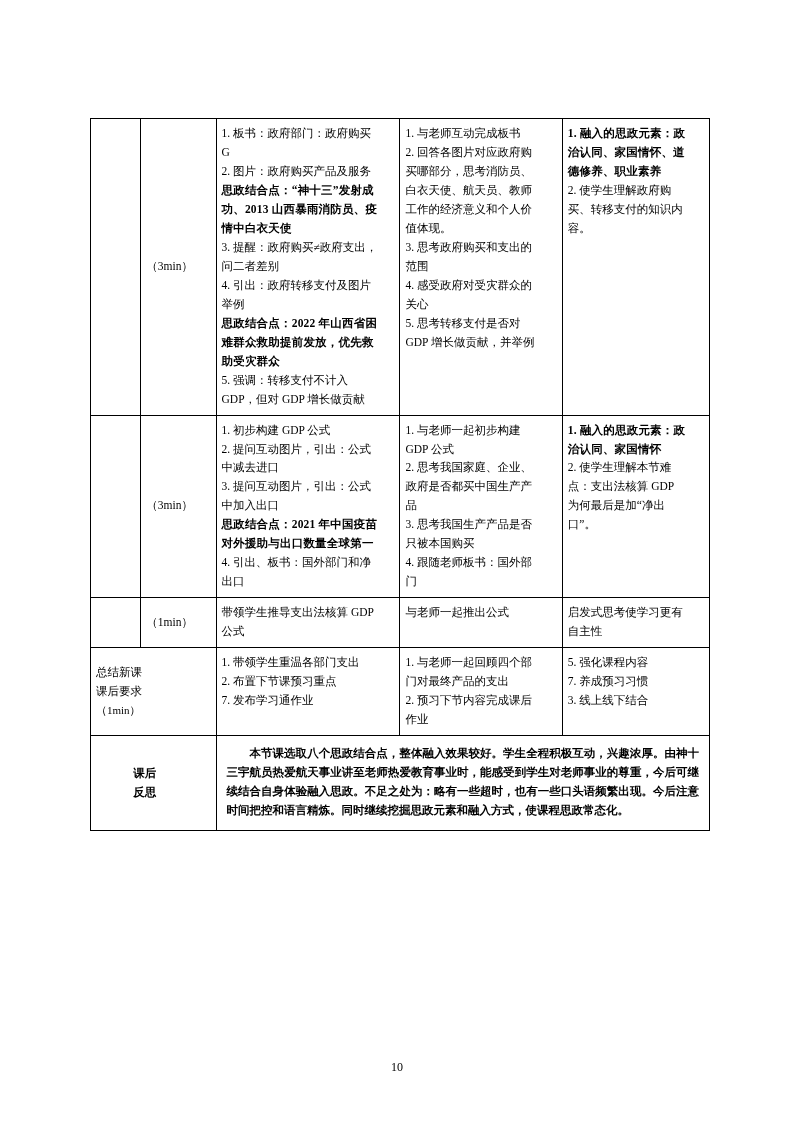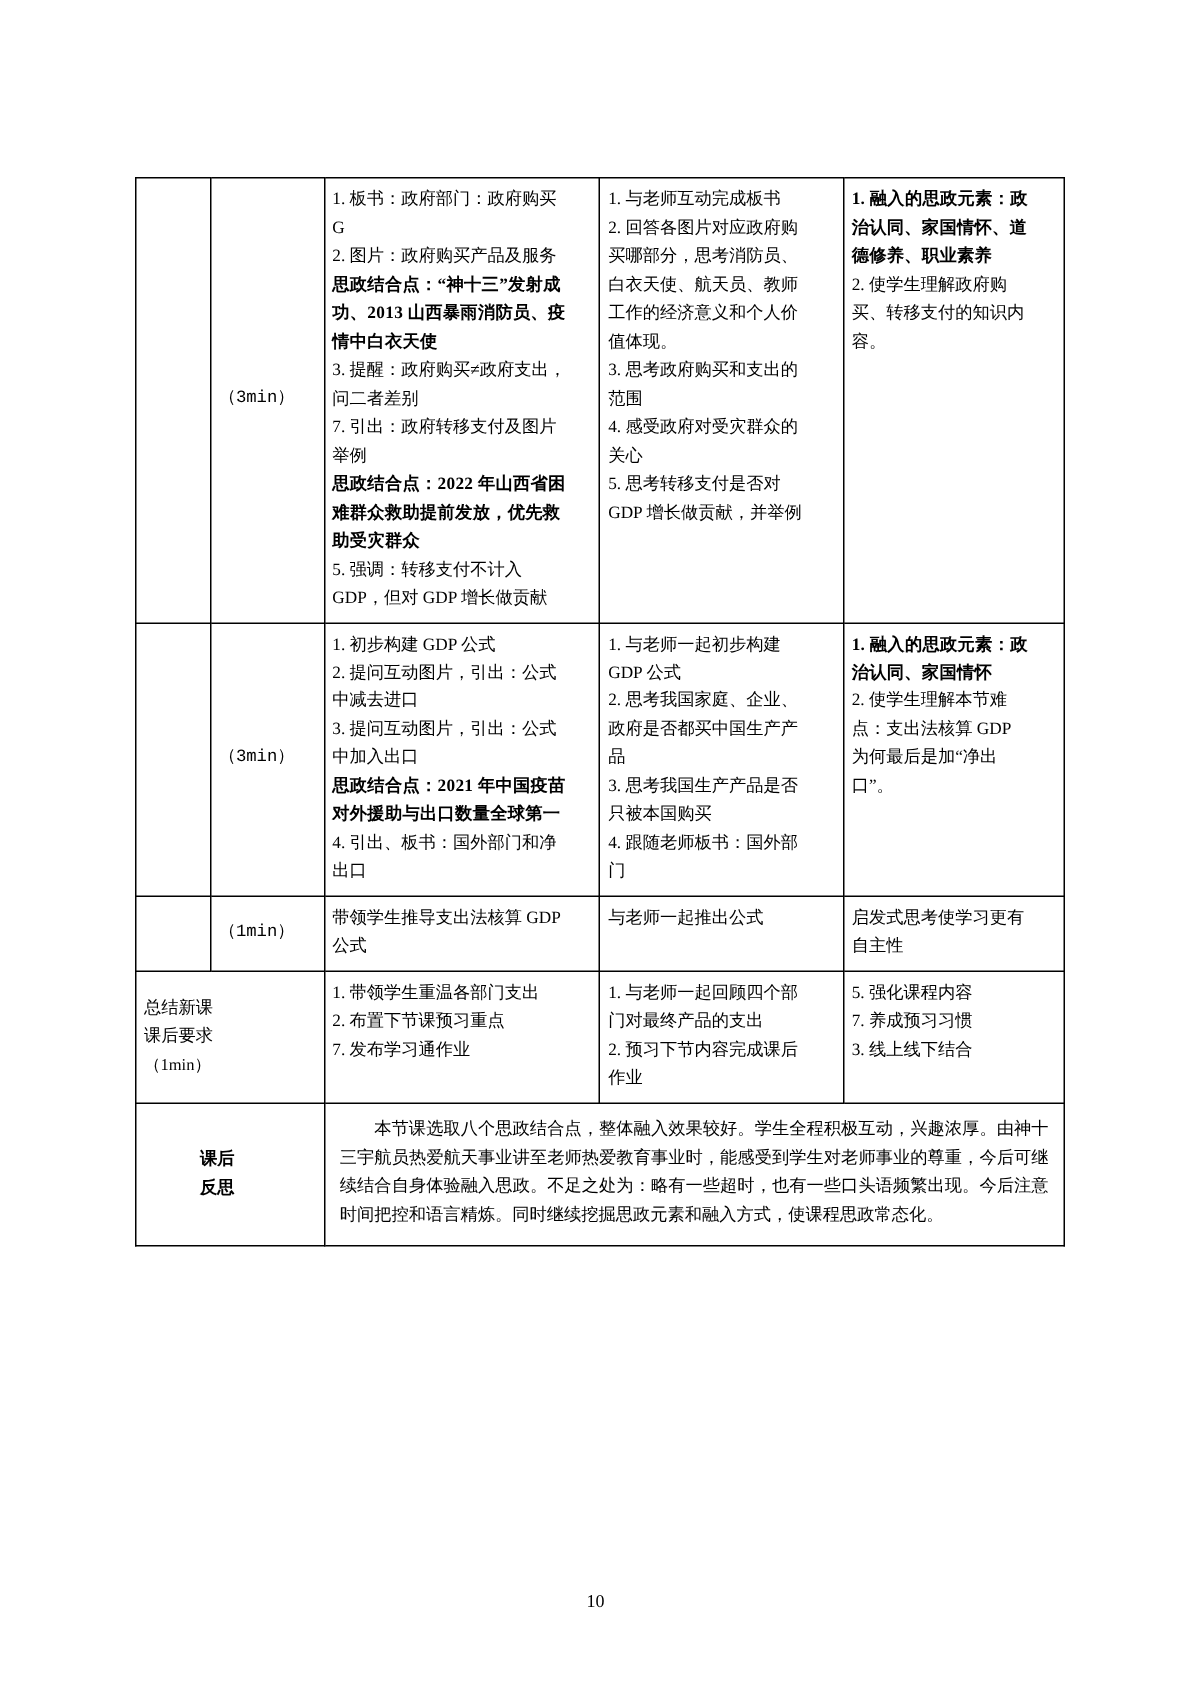--- a/index.html
+++ b/index.html
@@ -32,23 +32,22 @@
     padding: 5px 22px 6px 5px;
     font-size: 11.5px;
     line-height: 1.65;
   }
   .col-a { width: 46px; }
   .col-b { width: 70px; }
   .col-c { width: 170px; }
   .col-d { width: 150px; }
   .col-e { width: 136px; }
   .cell-center-mid {
-    text-align: left;
+    text-align: center;
     vertical-align: middle !important;
-    font-family: Liberation Mono, monospace;
   }
   .time-label {
     font-size: 11px;
   }
   .sz-emph {
     font-weight: bold;
     letter-spacing: 0.2px;
   }
   .block-line {
     margin: 0;
@@ -63,20 +62,21 @@
     text-align: center;
     vertical-align: middle !important;
     font-weight: bold;
     line-height: 1.9;
   }
   .reflect-body {
     text-align: justify;
     text-justify: inter-ideograph;
     line-height: 1.85;
     padding: 8px 10px 10px 10px !important;
+    font-weight: bold;
   }
   .indent2 {
     text-indent: 2em;
   }
   .page-number {
     position: absolute;
     left: 0;
     right: 0;
     bottom: 48px;
     text-align: center;
@@ -102,21 +102,21 @@
       <tr>
         <td class="col-a"></td>
         <td class="col-b cell-center-mid time-label">
           <span>（3min）</span>
         </td>
         <td class="col-c">
           <p class="block-line">1. 板书：政府部门：政府购买  G</p>
           <p class="block-line">2. 图片：政府购买产品及服务</p>
           <p class="block-line sz-emph">思政结合点：“神十三”发射成功、2013 山西暴雨消防员、疫情中白衣天使</p>
           <p class="block-line">3. 提醒：政府购买≠政府支出，问二者差别</p>
-          <p class="block-line">7. 引出：政府转移支付及图片举例</p>
+          <p class="block-line">4. 引出：政府转移支付及图片举例</p>
           <p class="block-line sz-emph">思政结合点：2022 年山西省困难群众救助提前发放，优先救助受灾群众</p>
           <p class="block-line">5. 强调：转移支付不计入 GDP，但对 GDP 增长做贡献</p>
         </td>
         <td class="col-d">
           <p class="block-line">1. 与老师互动完成板书</p>
           <p class="block-line">2. 回答各图片对应政府购买哪部分，思考消防员、白衣天使、航天员、教师工作的经济意义和个人价值体现。</p>
           <p class="block-line">3. 思考政府购买和支出的范围</p>
           <p class="block-line">4. 感受政府对受灾群众的关心</p>
           <p class="block-line">5. 思考转移支付是否对 GDP 增长做贡献，并举例</p>
         </td>

